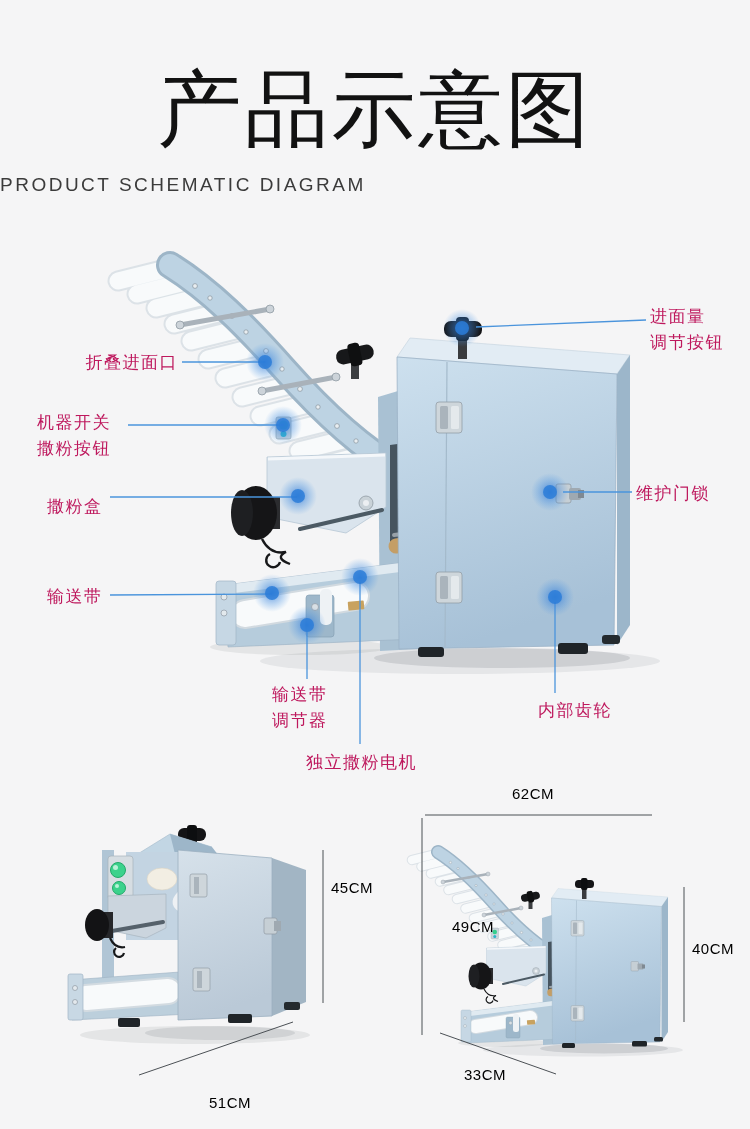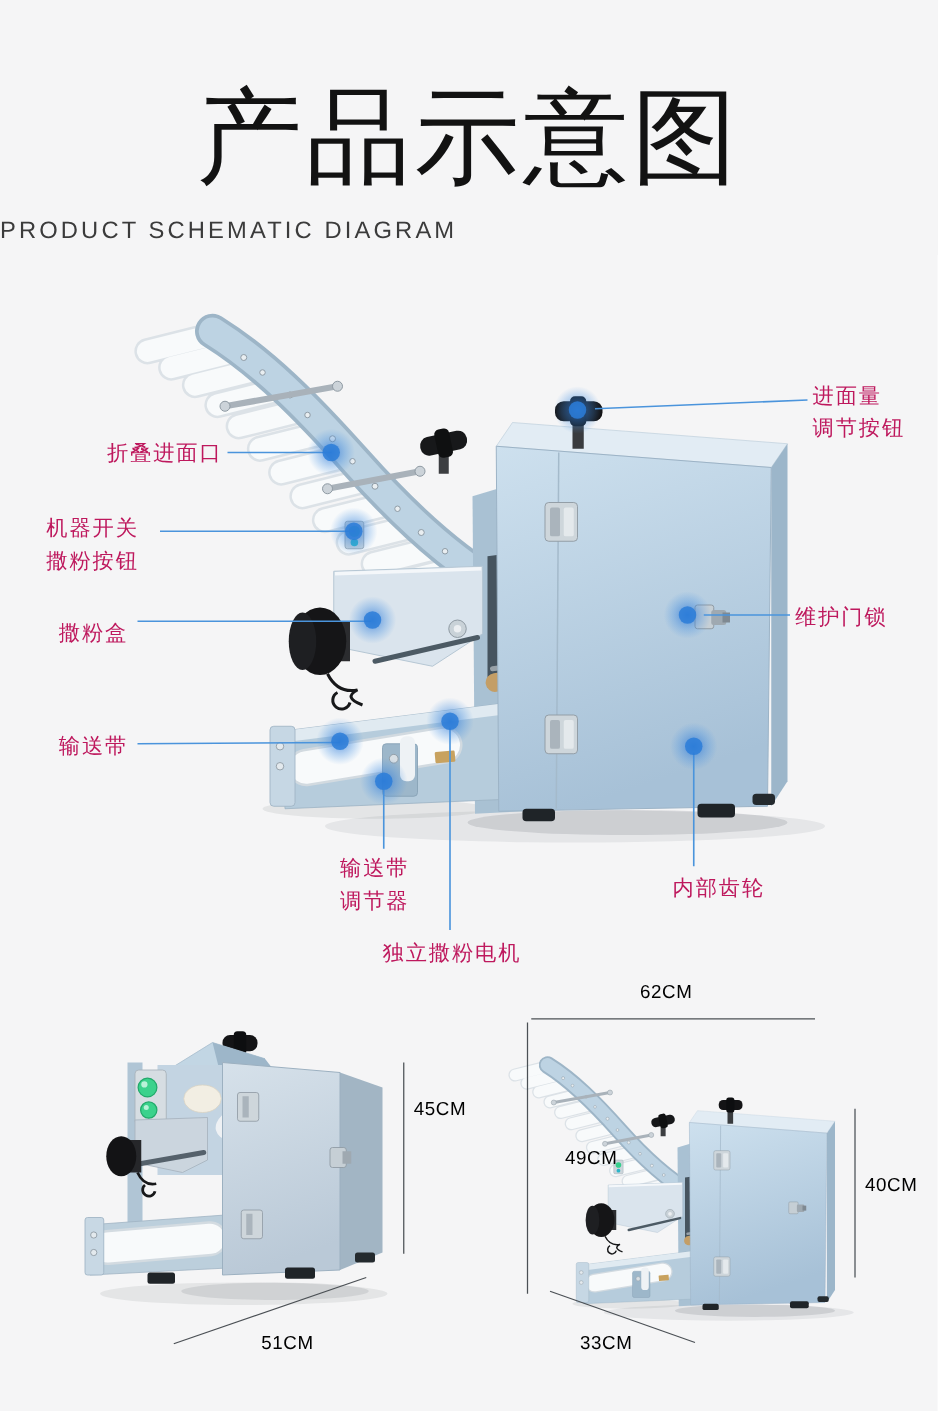--- a/index.html
+++ b/index.html
@@ -305,19 +305,19 @@
       <line x1="323" y1="60" x2="323" y2="213"></line>
       <line x1="139" y1="285" x2="293" y2="232"></line>
       <line x1="425" y1="25" x2="652" y2="25"></line>
       <line x1="422" y1="28" x2="422" y2="245"></line>
       <line x1="684" y1="97" x2="684" y2="232"></line>
       <line x1="440" y1="243" x2="556" y2="284"></line>
     </g>
   </svg>
 
   <div class="dim" style="left:331px;top:879px;">45CM</div>
-  <div class="dim" style="left:209px;top:1066px;">51CM</div>
+  <div class="dim" style="left:209px;top:1094px;">51CM</div>
   <div class="dim" style="left:512px;top:785px;">62CM</div>
   <div class="dim" style="left:412px;top:918px;margin-left:40px;">49CM</div>
   <div class="dim" style="left:692px;top:940px;">40CM</div>
   <div class="dim" style="left:464px;top:1066px;">33CM</div>
 
 </div>
 
 </body></html>

